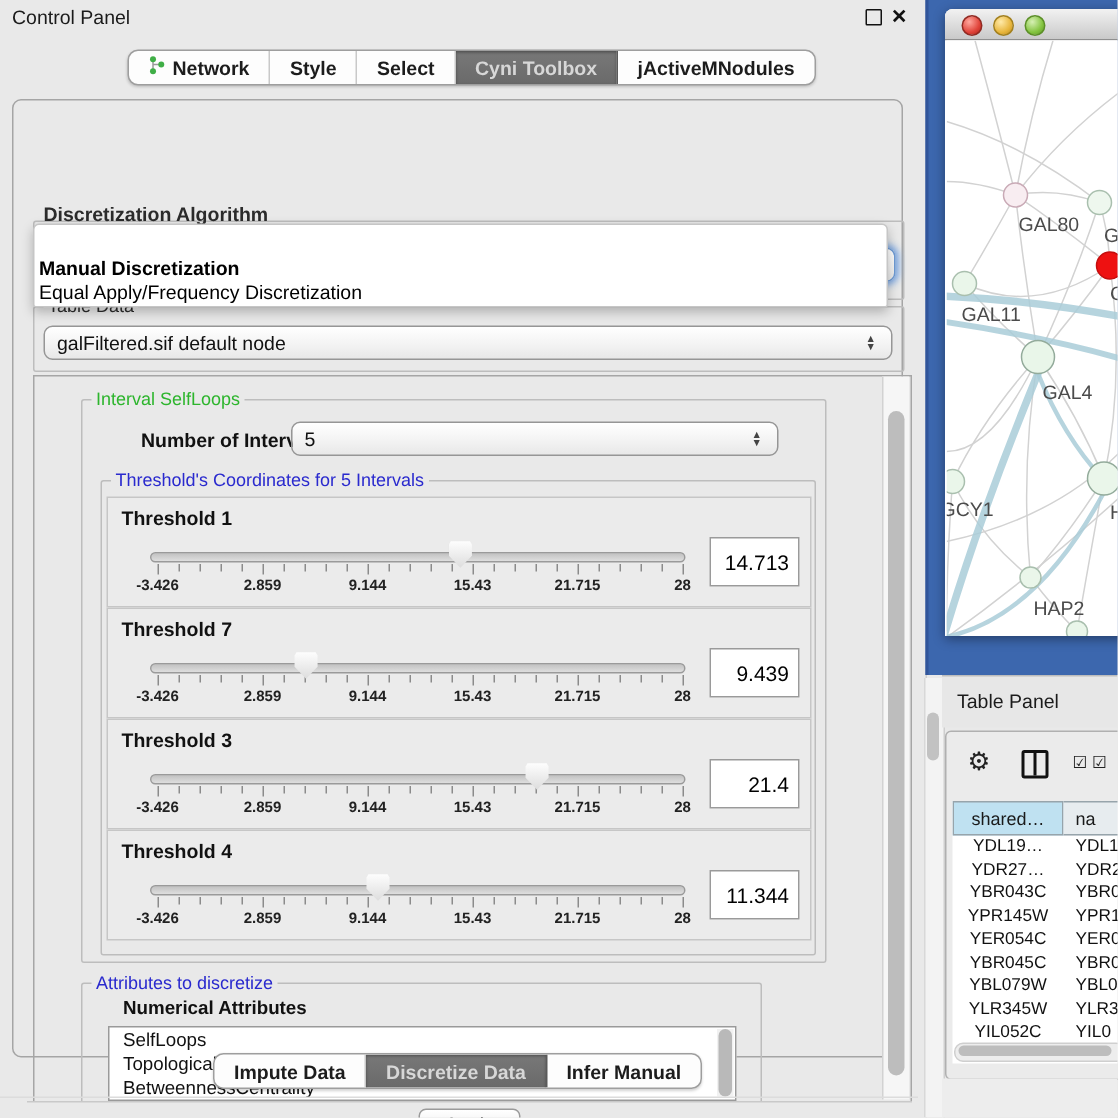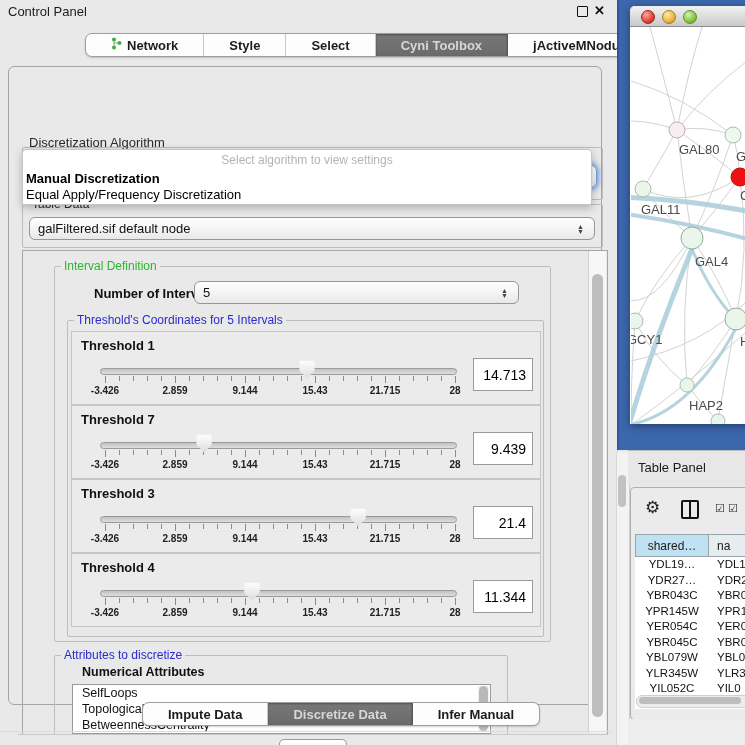--- a/index.html
+++ b/index.html
@@ -9,37 +9,37 @@
   .abs{position:absolute;}
   
   #control-panel{left:0;top:0;width:617px;height:745px;background:#e9e9e9;border-right:1px solid #cfcfcf;}
   #cp-titlebar{left:0;top:0;width:667px;height:22px;}
   #cp-title{left:8px;top:4px;font-size:13px;color:#1b1b1b;}
   #float-icon{left:577px;top:6px;width:9px;height:9px;border:1.5px solid #111;border-radius:1px;cursor:pointer;}
   #close-icon{left:594px;top:3px;font-size:13px;font-weight:bold;color:#111;cursor:pointer;}
   
   .tabstrip{height:22px;display:inline-flex;align-items:stretch;background:#fdfdfd;
             border:1px solid #9e9e9e;border-radius:7px;overflow:hidden;box-shadow:0 1px 2px rgba(0,0,0,.18);}
-  .tabstrip .tab{display:flex;align-items:center;gap:5px;padding:0 25px;font-size:13px;font-weight:600;
+  .tabstrip .tab{display:flex;align-items:center;gap:5px;padding:0 13px;font-size:13px;font-weight:600;
                  color:#1c1c1c;border-right:1px solid #c9c9c9;cursor:pointer;white-space:nowrap;}
   .tabstrip .tab:last-child{border-right:none;}
   .tabstrip .tab.selected{background:linear-gradient(#787878,#6a6a6a);color:#d7d7d7;
                  border-right:1px solid #5a5a5a;box-shadow:inset 0 1px 2px rgba(0,0,0,.35);}
   #top-tabs{left:85px;top:33px;}
   #bottom-tabs{left:142px;top:702px;}
   
   #outer-panel{left:8px;top:66px;width:592px;height:637px;border:1px solid #a5a5a5;border-radius:6px;background:#e9e9e9;}
   .group{border:1px solid #bdbdbd;border-radius:2px;}
   .group-title{position:absolute;top:-8px;left:6px;padding:0 3px;background:#e9e9e9;font-size:12px;white-space:nowrap;}
   .combo{background:linear-gradient(#ffffff,#f2f2f2 60%,#e8e8e8);border:1px solid #969696;border-radius:6px;
          display:flex;align-items:center;font-size:13px;color:#111;padding:0 8px;cursor:pointer;box-sizing:border-box;}
   .combo .stepper{margin-left:auto;display:flex;flex-direction:column;line-height:5px;font-size:7px;color:#444;padding-right:2px;}
   
   #algo-group{left:13px;top:80px;width:579px;height:51px;}
-  #algo-title{left:20px;top:68px;font-size:13px;font-weight:normal;color:#2b2b2b;z-index:1;}
+  #algo-title{left:20px;top:68px;font-size:13px;font-weight:bold;color:#2b2b2b;z-index:1;}
   #algo-combo{left:20px;top:98px;width:568px;height:23px;border-color:#6d9ad4;box-shadow:0 0 5px 2px rgba(96,150,225,.85);}
   
   #algo-popup{left:13px;top:82px;width:568px;height:54px;background:#fff;border:1px solid #c6c6c6;
               border-radius:4px 4px 2px 2px;box-shadow:0 3px 8px rgba(0,0,0,.25);z-index:50;overflow:hidden;}
   #algo-prompt{width:100%;top:3px;text-align:center;font-size:12px;color:#b4b4b4;position:absolute;}
   .popup-opt{position:absolute;left:2px;width:560px;font-size:13px;color:#000;padding-left:1px;cursor:pointer;}
   
   #tabledata-group{left:13px;top:137px;width:579px;height:42px;}
   #tabledata-title{left:20px;top:130px;font-size:12px;color:#2b2b2b;z-index:2;background:#e9e9e9;padding:0 3px;}
   #tabledata-combo{left:20px;top:150px;width:566px;height:23px;}
@@ -155,38 +155,37 @@
     <div class="abs" id="algo-title">Discretization Algorithm</div>
     <div class="abs group" id="algo-group"></div>
     <div class="abs combo" id="algo-combo">
       <span class="stepper">
           <span>▲</span>
           <span>▼</span>
         </span>
     </div>
 
     <div class="abs" id="algo-popup">
-      <div id="algo-prompt">Select algorithm to view settings</div>
     <div class="popup-opt" style="top: 21px; font-weight: bold;">Manual Discretization</div>
         <div class="popup-opt" style="top: 37px;">Equal Apply/Frequency Discretization</div>
       </div>
 
     <div class="abs" id="tabledata-title">Table Data</div>
     <div class="abs group" id="tabledata-group"></div>
     <div class="abs combo" id="tabledata-combo">
       <span>galFiltered.sif default node</span>
       <span class="stepper">
           <span>▲</span>
           <span>▼</span>
         </span>
     </div>
 
     <div class="abs" id="scrollpane"></div>
     <div class="abs group" id="interval-group">
-      <span class="group-title" id="interval-title">Interval Definition</span>
+      <span class="group-title" id="interval-title">Interval SelfLoops</span>
     </div>
     <div class="abs" id="noi-label">Number of Intervals</div>
     <div class="abs combo" id="noi-combo">
       <span>5</span>
       <span class="stepper">
           <span>▲</span>
           <span>▼</span>
         </span>
     </div>
     <div class="abs group" id="thresholds-group">

